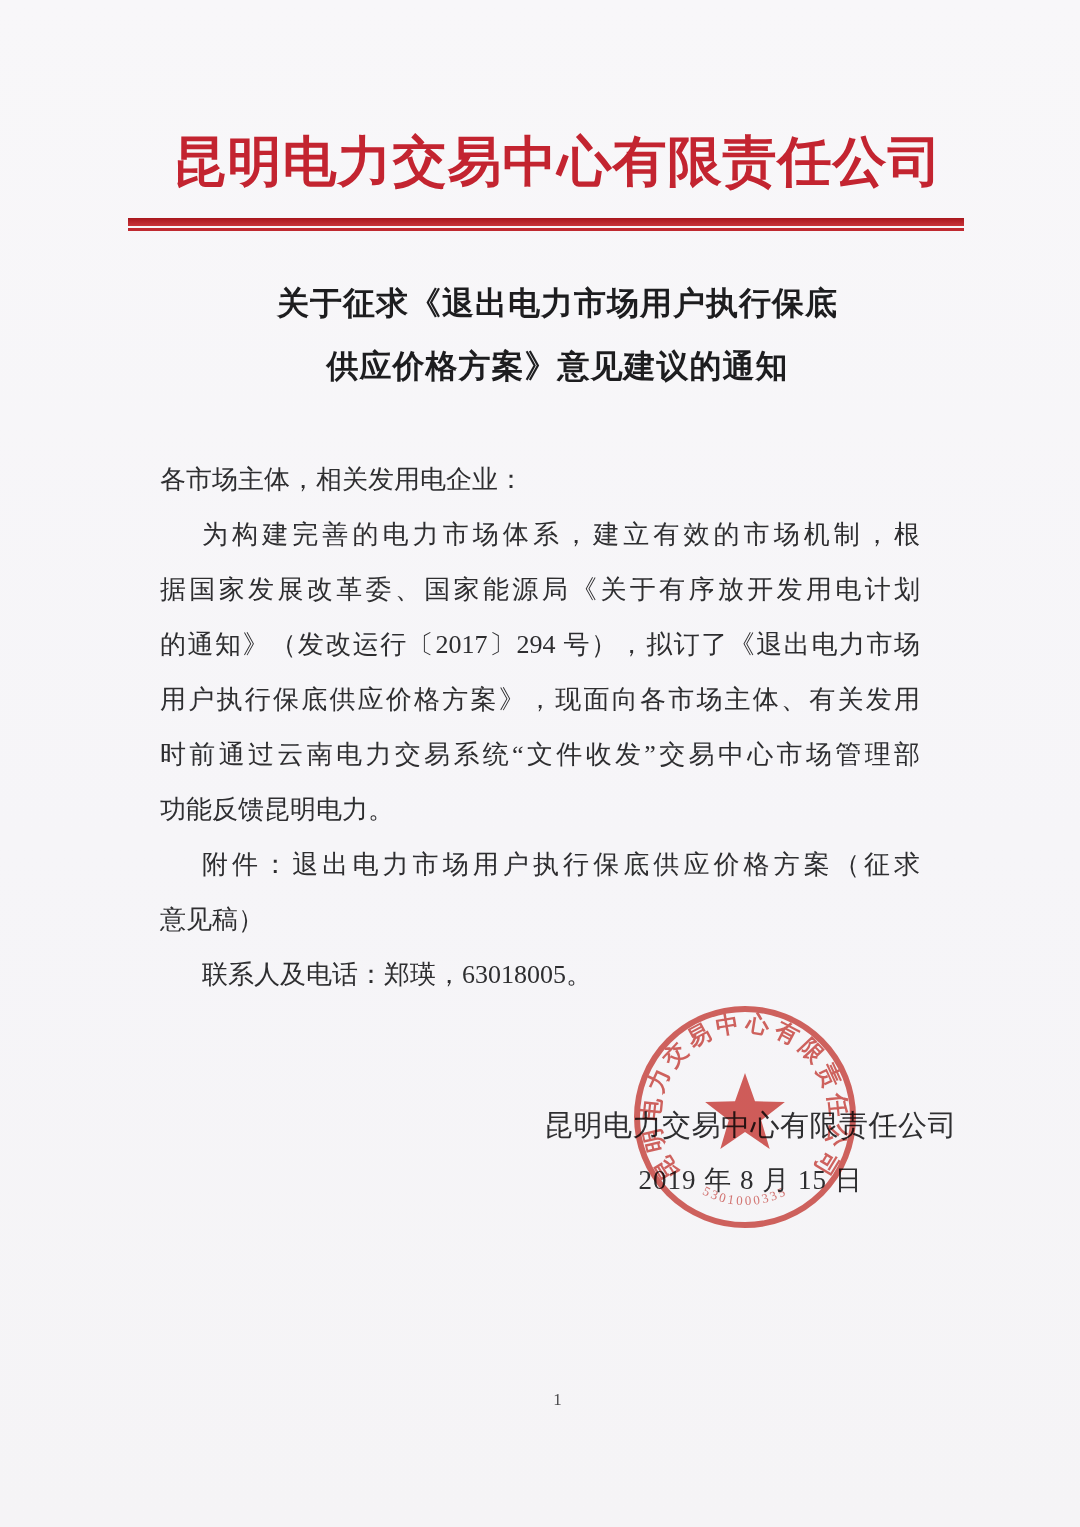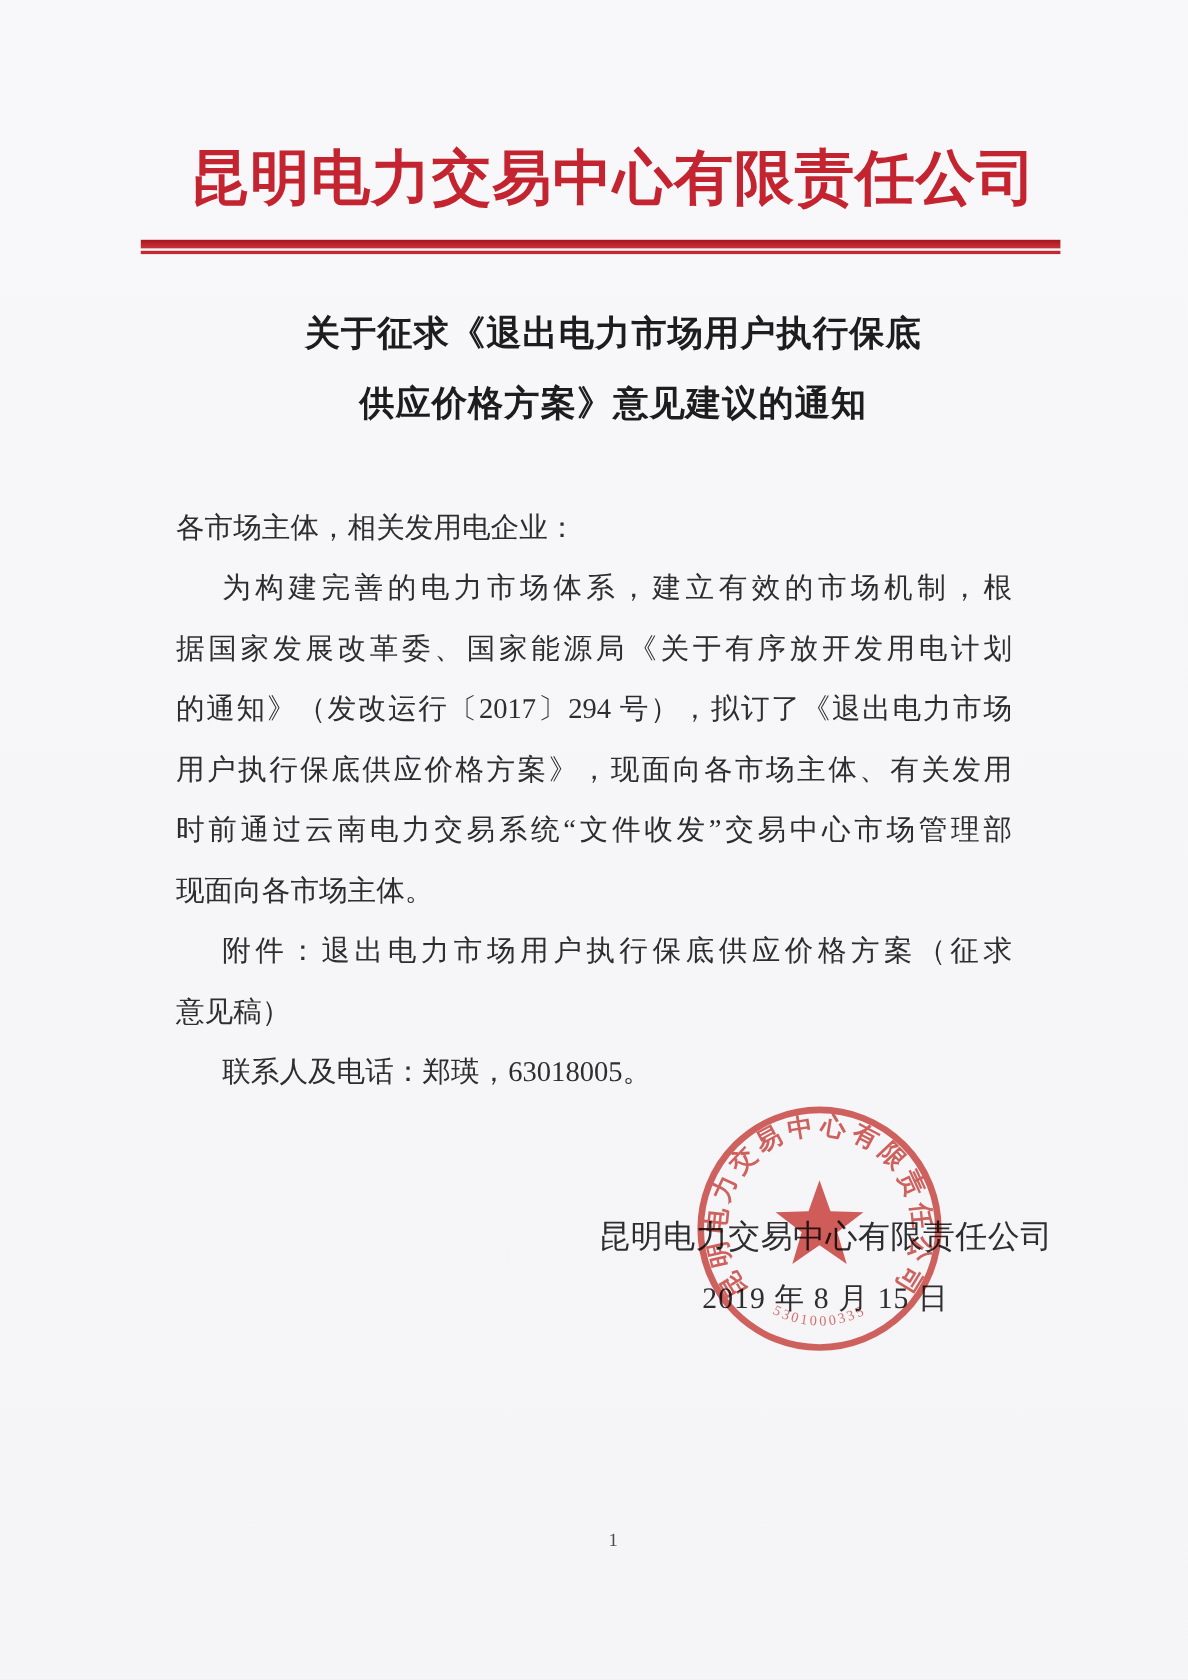--- a/index.html
+++ b/index.html
@@ -104,21 +104,21 @@
     <div>供应价格方案》意见建议的通知</div>
   </div>
 
   <div class="body-text">
     <div class="ln">各市场主体，相关发用电企业：</div>
     <div class="ln indent just">为构建完善的电力市场体系，建立有效的市场机制，根</div>
     <div class="ln just">据国家发展改革委、国家能源局《关于有序放开发用电计划</div>
     <div class="ln just">的通知》（发改运行〔2017〕294 号），拟订了《退出电力市场</div>
     <div class="ln just">用户执行保底供应价格方案》，现面向各市场主体、有关发用</div>
     <div class="ln just">时前通过云南电力交易系统“文件收发”交易中心市场管理部</div>
-    <div class="ln">现面向各市场主体。</div>
+    <div class="ln">功能反馈昆明电力。</div>
     <div class="ln indent just">附件：退出电力市场用户执行保底供应价格方案（征求</div>
     <div class="ln">意见稿）</div>
     <div class="ln indent">联系人及电话：郑瑛，63018005。</div>
   </div>
 
   <div class="signature">
     <div class="company">昆明电力交易中心有限责任公司</div>
     <div class="date">2019 年 8 月 15 日</div>
   </div>
 

